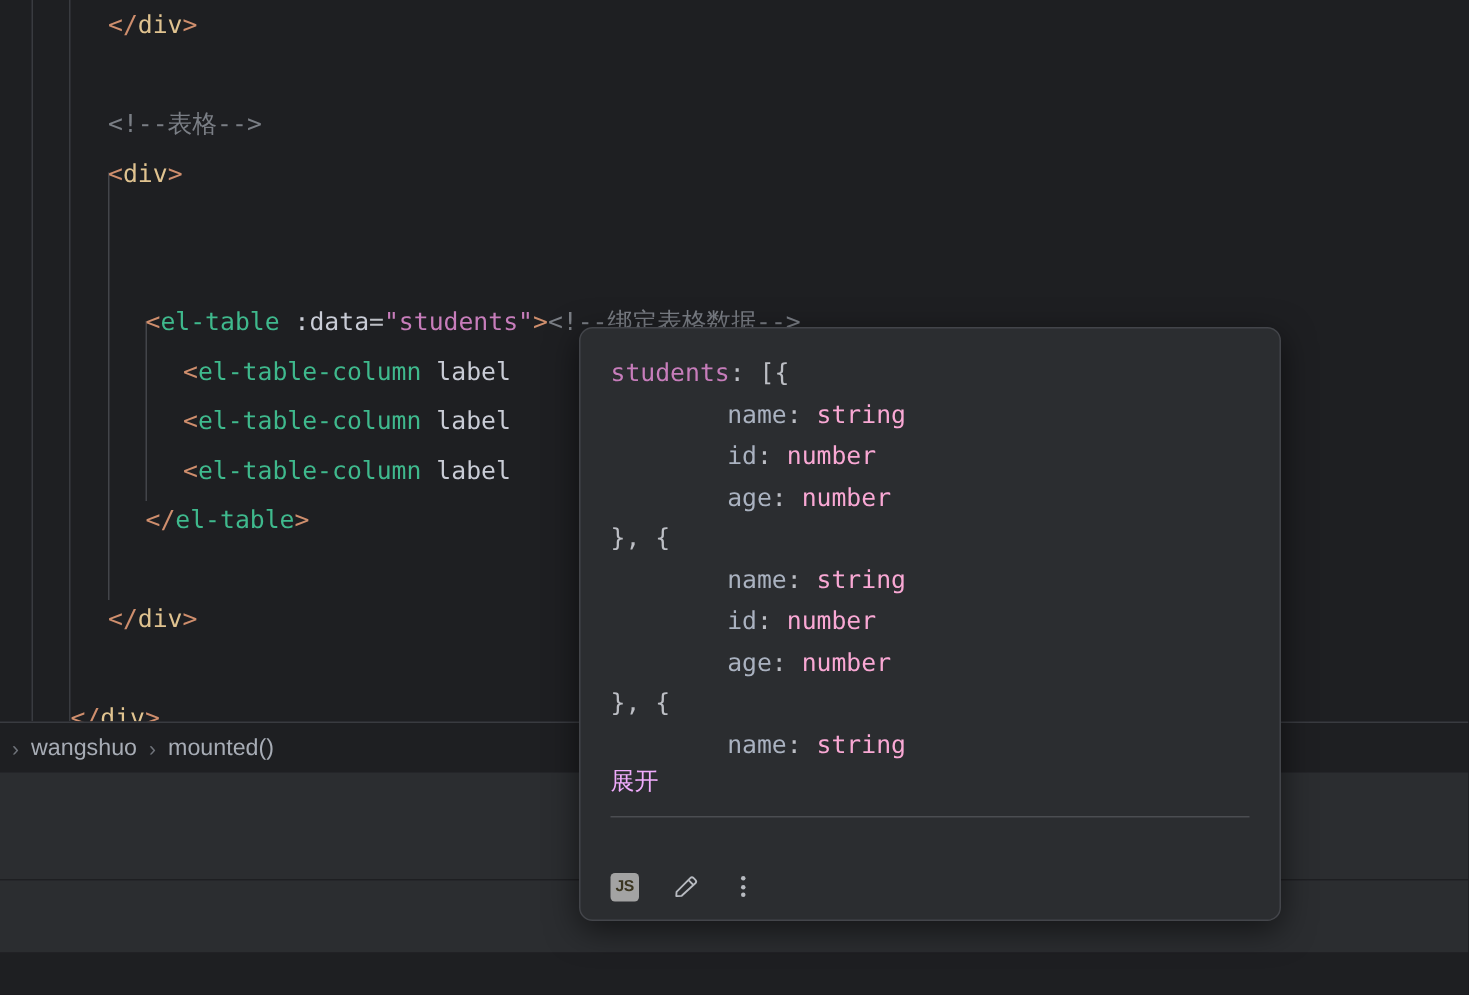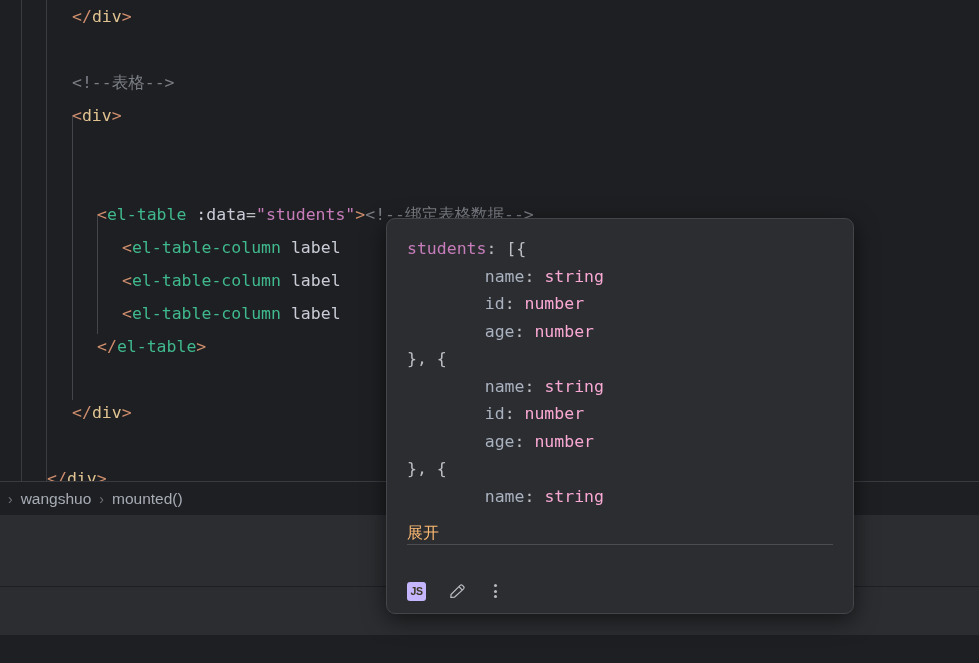--- a/index.html
+++ b/index.html
@@ -130,46 +130,46 @@
     font-family: "DejaVu Sans Mono", "Liberation Mono", monospace;
     font-size: 16.5px;
     line-height: 27.5px;
     white-space: pre;
   }
   .t-key   { color: #c77dbb; text-align: right; }   
   .t-prop  { color: #aab2c0; margin-left: 38px; }   
   .t-type  { color: #f9a8d4; }   
   .t-punct { color: #bcbec4; }   
   .t-expand {
-    color: #fdba74;
+    color: #f0abfc;
     font-family: "Liberation Sans", sans-serif;
     font-size: 16px;
     cursor: pointer;
     display: inline-block;
-    margin-top: 12px;
+    margin-top: 0;
   }
   .doc-divider {
     position: absolute;
     left: 20px; right: 20px;
     top: 325px;
     height: 1px;
     background: #4b4d51;
   }
   .doc-footer {
     position: absolute;
     left: 0; right: 0;
     top: 348px;
     height: 48px;
     display: flex;
     align-items: center;
     padding: 0 20px;
   }
   .js-badge {
     width: 19px; height: 19px;
-    background: #c4b5fd;
+    background: #a3a3a3;
     border-radius: 3px;
     color: #3a3520;
     font-size: 10.5px;
     font-weight: bold;
     font-family: "Liberation Sans", sans-serif;
     display: flex;
     align-items: center;
     justify-content: center;
     flex: 0 0 auto;
     margin-right: 9px;

